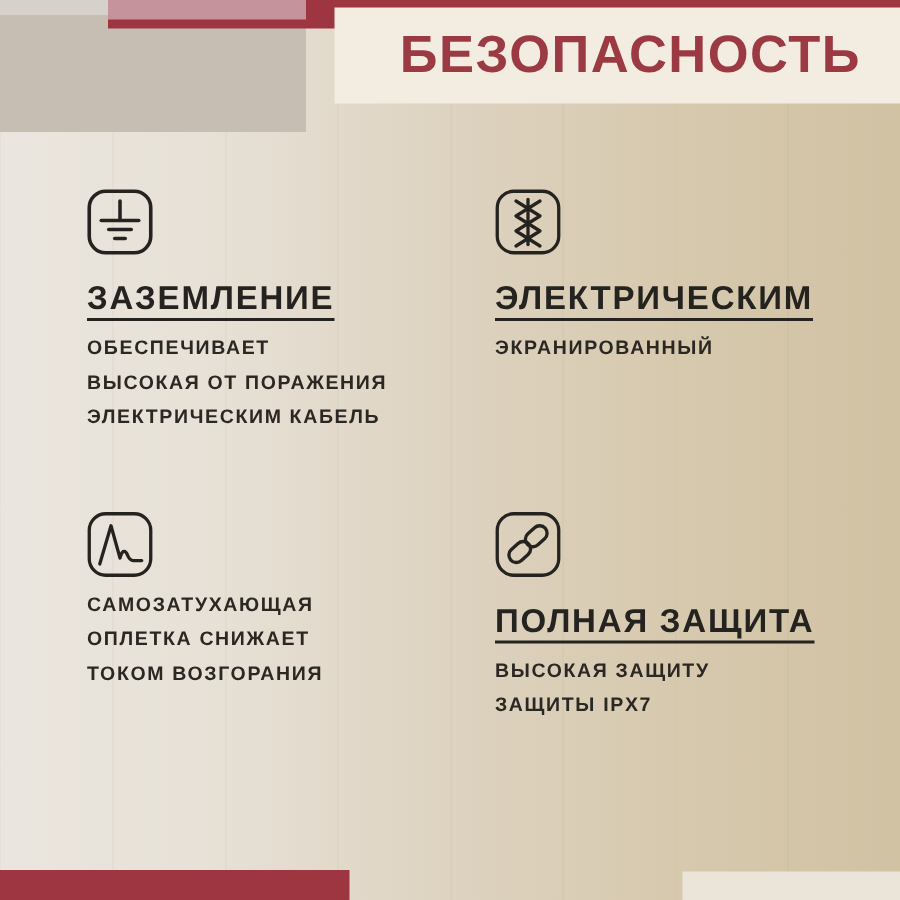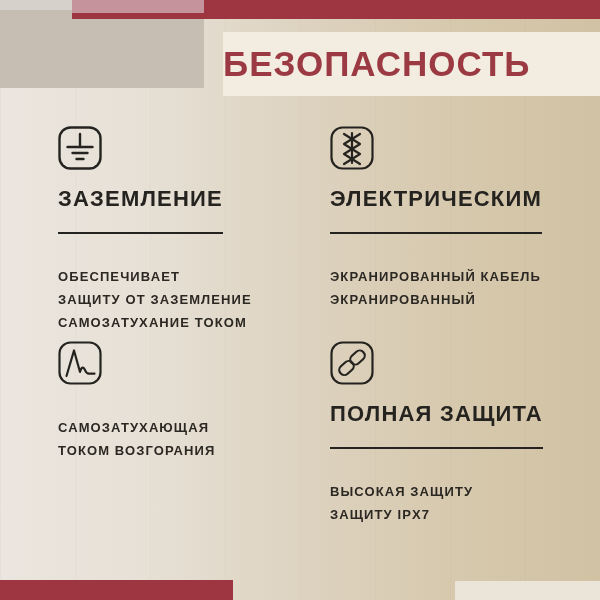--- a/index.html
+++ b/index.html
@@ -8,37 +8,37 @@
     font-family:"Liberation Sans", sans-serif;
     background:
       repeating-linear-gradient(90deg, rgba(110,95,70,0.04) 0 1px, rgba(255,255,255,0) 1px 75px),
       linear-gradient(90deg, #eae5de 0%, #e7e1d7 22%, #ddd2bf 52%, #d6c8ac 78%, #d1c2a4 100%);
   }
   
   .strip-light  { position:absolute; left:0;   top:0;   width:72px;  height:10px; background:#d6d2cb; }
   .block-taupe  { position:absolute; left:0;   top:10px; width:204px; height:78px; background:#c6beb3; }
   .bar-red      { position:absolute; left:72px; top:0;  width:528px; height:19px; background:#9d3641; }
   .block-pink   { position:absolute; left:72px; top:0;  width:132px; height:13px; background:#c4939b; }
-  .title-box    { position:absolute; left:223px; top:32px; width:377px; height:64px; background:#f2ece1;
-                  display:flex; align-items:center; box-sizing:border-box; padding-right:26px; }
+  .title-box    { position:absolute; left:223px; top:5px; width:377px; height:64px; background:#f2ece1;
+                  display:flex; align-items:center; justify-content:flex-end; box-sizing:border-box; padding-right:26px; }
   .title-text   { color:#9c3a43; font-size:35px; font-weight:800; letter-spacing:1px; white-space:nowrap; }
   
   .foot-red   { position:absolute; left:0;    top:580px; width:233px; height:20px; background:#9d3641; }
   .foot-cream { position:absolute; left:455px; top:581px; width:145px; height:19px; background:#ebe4d8; }
   
   .quad { position:absolute; width:245px; }
   .q1 { left:58px;  top:126px; }
   .q2 { left:330px; top:126px; }
   .q3 { left:58px;  top:341px; }
   .q4 { left:330px; top:341px; }
   .q-icon { display:block; width:44px; height:44px; }
   .q-icon svg { display:block; }
-  .q-title { display:inline-block; margin-top:16px; padding-bottom:20px; border-bottom:2px solid #25231f;
+  .q-title { display:inline-block; margin-top:16px; padding-bottom:0; border-bottom:2px solid #25231f;
              color:#25231f; font-size:22px; font-weight:800; letter-spacing:1.2px; white-space:nowrap; }
-  .q-body { margin-top:31px; color:#2b2823; font-size:13px; line-height:23px; font-weight:700; letter-spacing:1.1px; }
+  .q-body { margin-top:6px; color:#2b2823; font-size:13px; line-height:23px; font-weight:700; letter-spacing:1.1px; }
   .q-body div { white-space:nowrap; }
 </style>
 </head>
 <body>
 
 <div class="canvas">
 
   <div class="strip-light"></div>
   <div class="block-taupe"></div>
   <div class="bar-red"></div>
@@ -53,65 +53,65 @@
         <rect x="1.5" y="1.5" width="41" height="41" rx="11"></rect>
         <line x1="22" y1="8" x2="22" y2="21"></line>
         <line x1="9.5" y1="21" x2="34.5" y2="21"></line>
         <line x1="14.5" y1="27" x2="29.5" y2="27"></line>
         <line x1="18.5" y1="33" x2="25.5" y2="33"></line>
       </svg>
     </span>
     <div><span class="q-title">ЗАЗЕМЛЕНИЕ</span></div>
     <div class="q-body">
       <div>ОБЕСПЕЧИВАЕТ</div>
-      <div>ЗАЩИТУ ОТ ЗАЗЕМЛЕНИЕ</div>
-      <div>САМОЗАТУХАНИЕ ТОКОМ</div>
+      <div>ВЫСОКАЯ ОТ ПОРАЖЕНИЯ</div>
+      <div>ЭЛЕКТРИЧЕСКИМ КАБЕЛЬ</div>
     </div>
   </div>
 
   <div class="quad q2">
     <span class="q-icon">
       <svg width="44" height="44" viewBox="0 0 44 44" fill="none" stroke="#25231f" stroke-width="2.2" stroke-linecap="round" stroke-linejoin="round">
         <rect x="1.5" y="1.5" width="41" height="41" rx="11"></rect>
         <line x1="22" y1="7" x2="22" y2="37"></line>
         <polyline points="14,8 30,18 14,28 30,38"></polyline>
         <polyline points="30,8 14,18 30,28 14,38"></polyline>
       </svg>
     </span>
     <div><span class="q-title">ЭЛЕКТРИЧЕСКИМ</span></div>
     <div class="q-body">
-      <div>ЭКРАНИРОВАННЫЙ КАБЕЛЬ</div>
       <div>ЭКРАНИРОВАННЫЙ</div>
     </div>
   </div>
 
   <div class="quad q3">
     <span class="q-icon">
       <svg width="44" height="44" viewBox="0 0 44 44" fill="none" stroke="#25231f" stroke-width="2.2" stroke-linecap="round" stroke-linejoin="round">
         <rect x="1.5" y="1.5" width="41" height="41" rx="11"></rect>
         <path d="M8.5 35 L16 9.5 L22 31 C23.5 25.5 25.5 25.5 27 29 C28 31.8 29.5 32.7 31 32.7 L36.5 32.7"></path>
       </svg>
     </span>
     <div class="q-body">
       <div>САМОЗАТУХАЮЩАЯ</div>
+      <div>ОПЛЕТКА СНИЖАЕТ</div>
       <div>ТОКОМ ВОЗГОРАНИЯ</div>
     </div>
   </div>
 
   <div class="quad q4">
     <span class="q-icon">
       <svg width="44" height="44" viewBox="0 0 44 44" fill="none" stroke="#25231f" stroke-width="2.2" stroke-linecap="round" stroke-linejoin="round">
         <rect x="1.5" y="1.5" width="41" height="41" rx="11"></rect>
         <rect x="8.5" y="22" width="16" height="10" rx="5" transform="rotate(-42 16.5 27)"></rect>
         <rect x="19.5" y="11.5" width="16" height="10" rx="5" transform="rotate(-42 27.5 16.5)"></rect>
       </svg>
     </span>
     <div><span class="q-title">ПОЛНАЯ ЗАЩИТА</span></div>
     <div class="q-body">
       <div>ВЫСОКАЯ ЗАЩИТУ</div>
-      <div>ЗАЩИТУ IPX7</div>
+      <div>ЗАЩИТЫ IPX7</div>
     </div>
   </div>
 
   <div class="foot-red"></div>
   <div class="foot-cream"></div>
 
 </div>
 
 </body></html>

